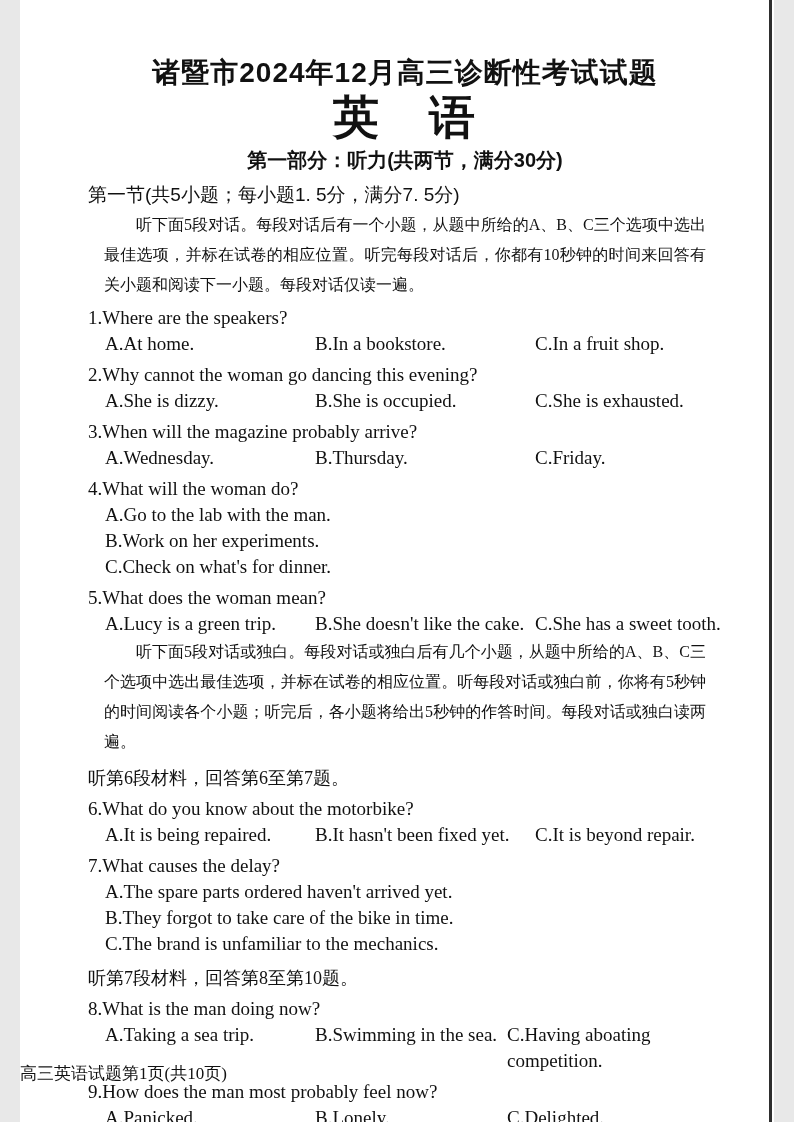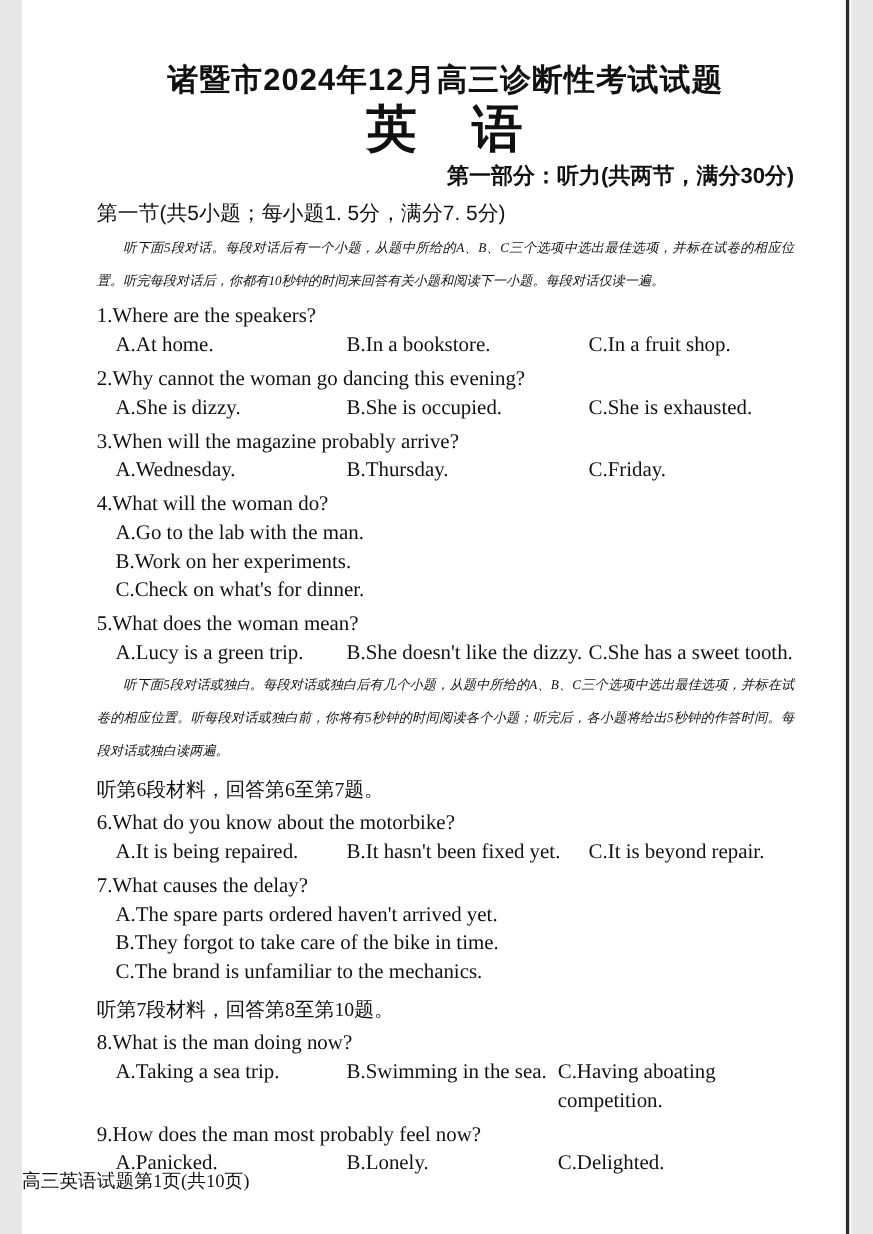--- a/index.html
+++ b/index.html
@@ -28,32 +28,32 @@
   .subject {
     margin:4px 0 0;
     font-family:"Liberation Sans","DejaVu Sans",sans-serif;
     font-weight:bold; font-size:46px; line-height:46px;
     text-align:center; letter-spacing:2px;
   }
   .part-heading {
     margin:6px 0 0;
     font-family:"Liberation Sans","DejaVu Sans",sans-serif;
     font-weight:bold; font-size:20px; line-height:28px;
-    text-align:right;
+    text-align:center;
   }
   .sec-heading {
     margin:8px 0 0;
     font-family:"Liberation Sans","DejaVu Sans",sans-serif;
     font-weight:normal; font-size:19px; line-height:26px;
   }
   .sec2 .sec-heading { margin-top:1px; }
   .instructions {
-    margin:2px 0 0;
-    font-size:12px; line-height:30px;
-    text-align:justify; text-indent:2em;font-style:italic;
+    margin:2px 16px 0;
+    font-size:16px; line-height:30px;
+    text-align:justify; text-indent:2em;
   }
   .sec2 .instructions { margin-top:0; }
 
   .question { margin-top:3px; }
   .q-text { font-size:19px; line-height:26px; }
   .q-gap { margin-top:5px; }
   .opts { padding-left:17px; }
   .opts-inline {
     display:grid;
     grid-template-columns:210px 220px 1fr;
@@ -113,21 +113,21 @@
             <div class="opts opts-stacked">
               <div class="opt">A.Go to the lab with the man.</div>
               <div class="opt">B.Work on her experiments.</div>
               <div class="opt">C.Check on what's for dinner.</div>
             </div>
           </div>
           <div class="question q-gap">
             <div class="q-text">5.What does the woman mean?</div>
             <div class="opts opts-inline">
               <div class="opt">A.Lucy is a green trip.</div>
-              <div class="opt">B.She doesn't like the dizzy.</div>
+              <div class="opt">B.She doesn't like the cake.</div>
               <div class="opt">C.She has a sweet tooth.</div>
             </div>
           </div>
         </div>
     </section>
 
     <section class="sec2">
       <p class="instructions">听下面5段对话或独白。每段对话或独白后有几个小题，从题中所给的A、B、C三个选项中选出最佳选项，并标在试卷的相应位置。听每段对话或独白前，你将有5秒钟的时间阅读各个小题；听完后，各小题将给出5秒钟的作答时间。每段对话或独白读两遍。</p>
       <div class="items">
           <div class="material">听第6段材料，回答第6至第7题。</div>

